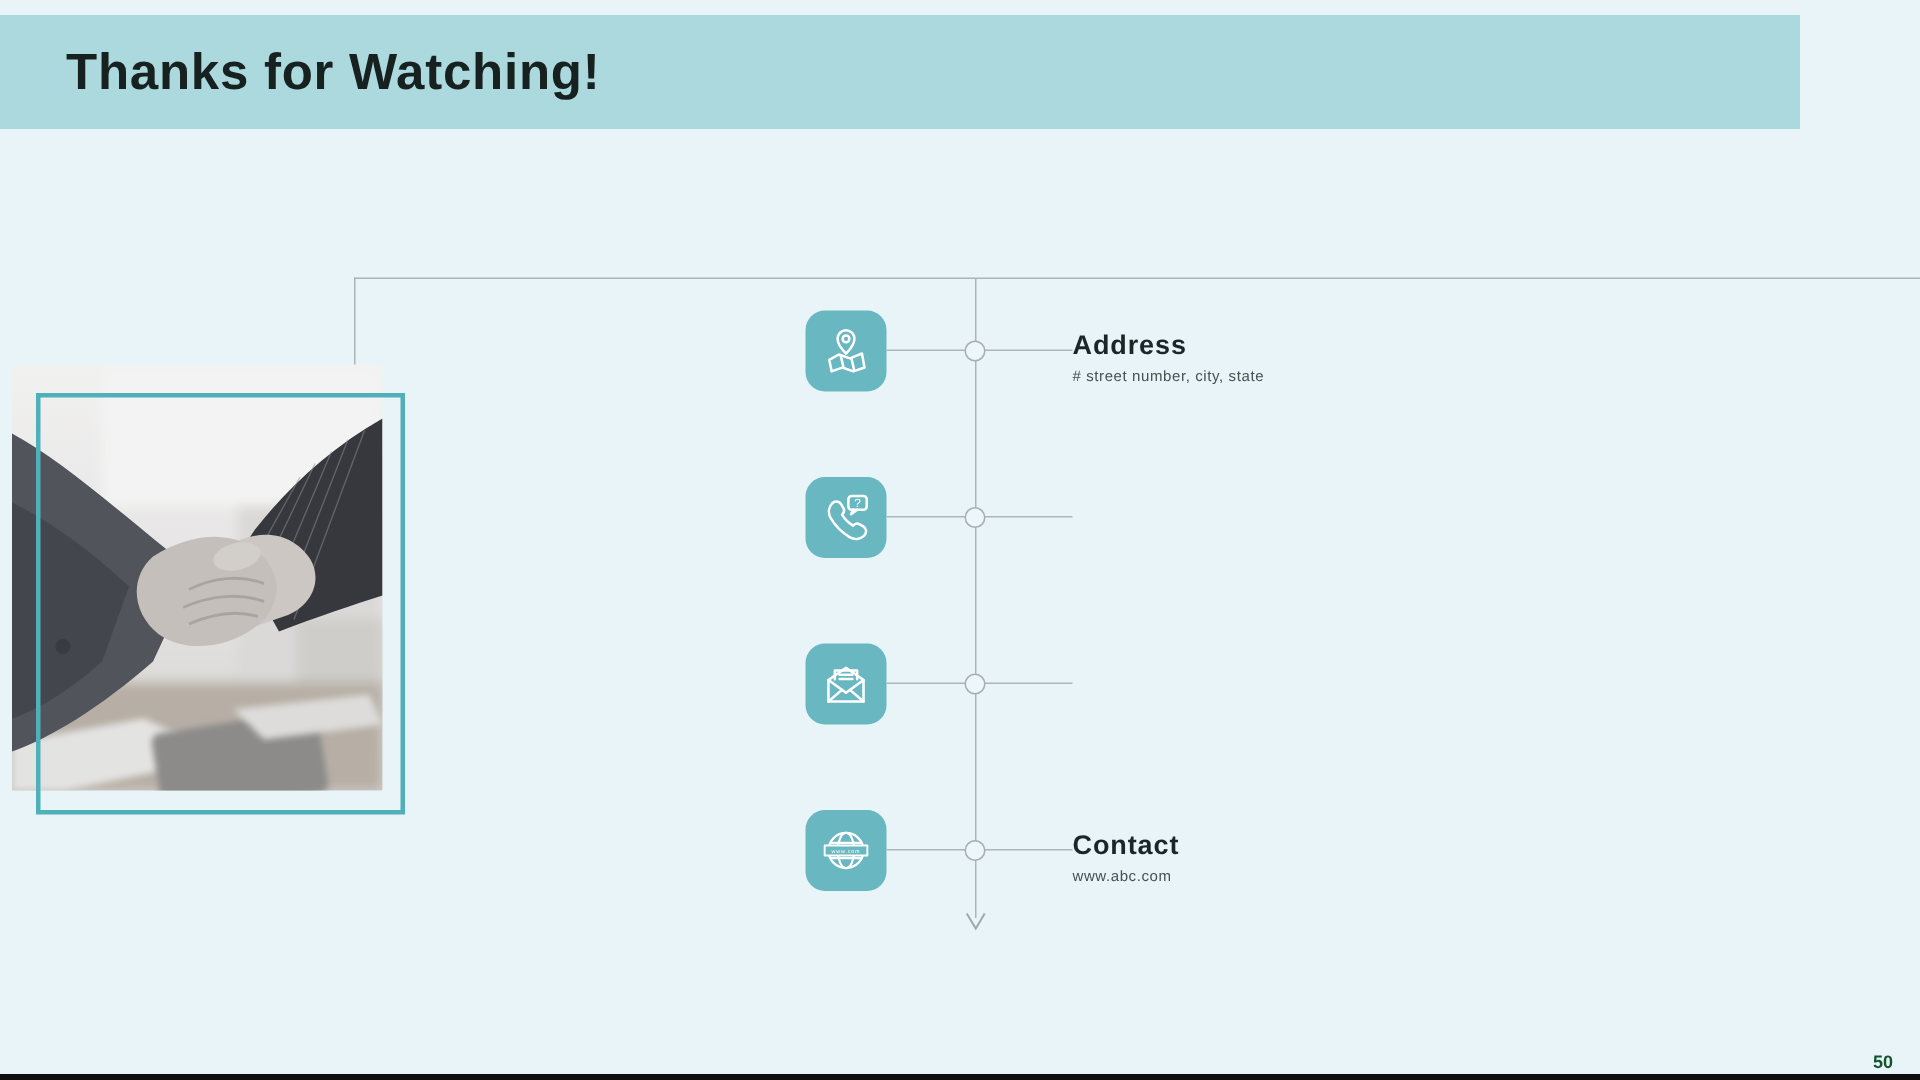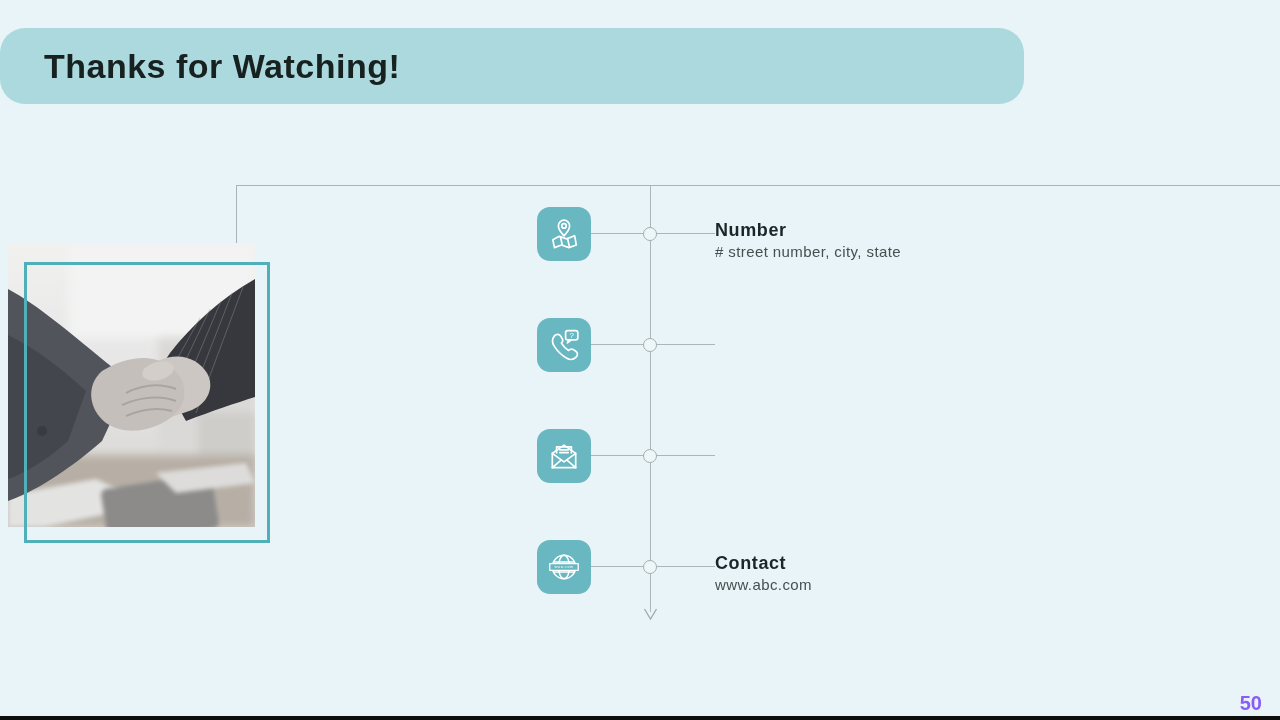--- a/index.html
+++ b/index.html
@@ -4,22 +4,22 @@
 <style>
   * { margin:0; padding:0; box-sizing:border-box; }
   html,body { background:#cfd6d9; }
   body { font-family:"Liberation Sans", sans-serif; }
   .slide {
     position:relative; width:1280px; height:720px; overflow:hidden;
     background:#e8f4f7;
   }
   
   .title-band {
-    position:absolute; left:0; top:28px; width:1024px; height:76px;
-    background:#abd9de; z-index:1;border-radius:25px;
+    position:absolute; left:0; top:10px; width:1200px; height:76px;
+    background:#abd9de; z-index:1;
   }
   .title-band h1 {
     position:absolute; left:44px; top:0; line-height:76px;
     font-size:34px; font-weight:bold; letter-spacing:0.5px; color:#17211f;
   }
   
   .box-line-top {
     position:absolute; left:236px; top:185px; width:1044px; height:1px;
     background:#aab3b6; z-index:1;
   }
@@ -60,27 +60,27 @@
   .node {
     position:absolute; left:106px; top:20px; width:14px; height:14px;
     border:1.5px solid #a6aeb1; border-radius:50%; background:#edf6f8;
   }
   .row-text { position:absolute; left:178px; top:13px; white-space:nowrap; }
   .row-heading {
     font-size:18px; font-weight:bold; color:#1c2527; letter-spacing:0.6px;
     line-height:21px; word-spacing:2px;
   }
   .row-detail {
-    font-size:15px; color:#44514f; letter-spacing:0.4px; line-height:19px;
+    font-size:10px; color:#44514f; letter-spacing:0.4px; line-height:19px;
     margin-top:1px;
   }
   
   .page-number {
-    position:absolute; right:18px; bottom:5px; font-size:20px;
-    font-weight:bold; color:#8b5cf6; z-index:5;
+    position:absolute; right:18px; bottom:5px; font-size:12px;
+    font-weight:bold; color:#14532d; z-index:5;
   }
   .footer-strip {
     position:absolute; left:0; bottom:0; width:1280px; height:4px;
     background:#0e0e0e; z-index:6;
   }
   .icon-svg { display:block; }
 </style>
 </head>
 <body>
 
@@ -152,21 +152,21 @@
       <svg class="icon-svg" width="34" height="34" viewBox="0 0 32 32" fill="none" stroke="#ffffff" stroke-width="1.6" stroke-linejoin="round" stroke-linecap="round">
         <path d="M5.5 21.5 L11.5 18.2 L18.5 20.6 L26 17.6 L27.6 26.4 L20.6 28.8 L13.6 26.4 L7 28.8 Z"></path>
         <path d="M12.6 18.6 L14.4 26.2 M19.5 20.9 L21.2 28.4"></path>
         <path d="M16 3 a5.3 5.3 0 0 1 5.3 5.3 c0 3.9 -5.3 9.4 -5.3 9.4 s-5.3 -5.5 -5.3 -9.4 A5.3 5.3 0 0 1 16 3 Z"></path>
         <circle cx="16" cy="8.4" r="2.1"></circle>
       </svg>
     </div>
     <div class="connector"></div>
     <div class="node"></div>
     <div class="row-text">
-      <div class="row-heading">Number</div>
+      <div class="row-heading">Address</div>
       <div class="row-detail"># street number, city, state</div>
     </div>
   </div>
 
   <div class="contact-row" style="top:318px">
     <div class="tile">
       <svg class="icon-svg" width="34" height="34" viewBox="0 0 32 32" fill="none" stroke="#ffffff" stroke-width="1.6" stroke-linejoin="round" stroke-linecap="round">
         <path d="M7.2 7.2 c1.9 -1.9 4.6 -1.5 5.8 0.6 l1.3 2.2 c0.9 1.5 0.5 3 -0.8 4.2 c1.7 2.8 4.1 5.2 6.9 6.9 c1.2 -1.3 2.7 -1.7 4.2 -0.8 l2.2 1.3 c2.1 1.2 2.5 3.9 0.6 5.8 c-2.3 2.3 -6 2.8 -9.2 0.9 c-4.8 -2.9 -8.8 -6.9 -11.7 -11.7 c-1.9 -3.2 -1.4 -6.9 0.7 -9.4 z"></path>
         <rect x="17.5" y="2.5" width="11.5" height="8.6" rx="2"></rect>
         <path d="M20.5 11.1 L19.2 14 L23 11.1"></path>

